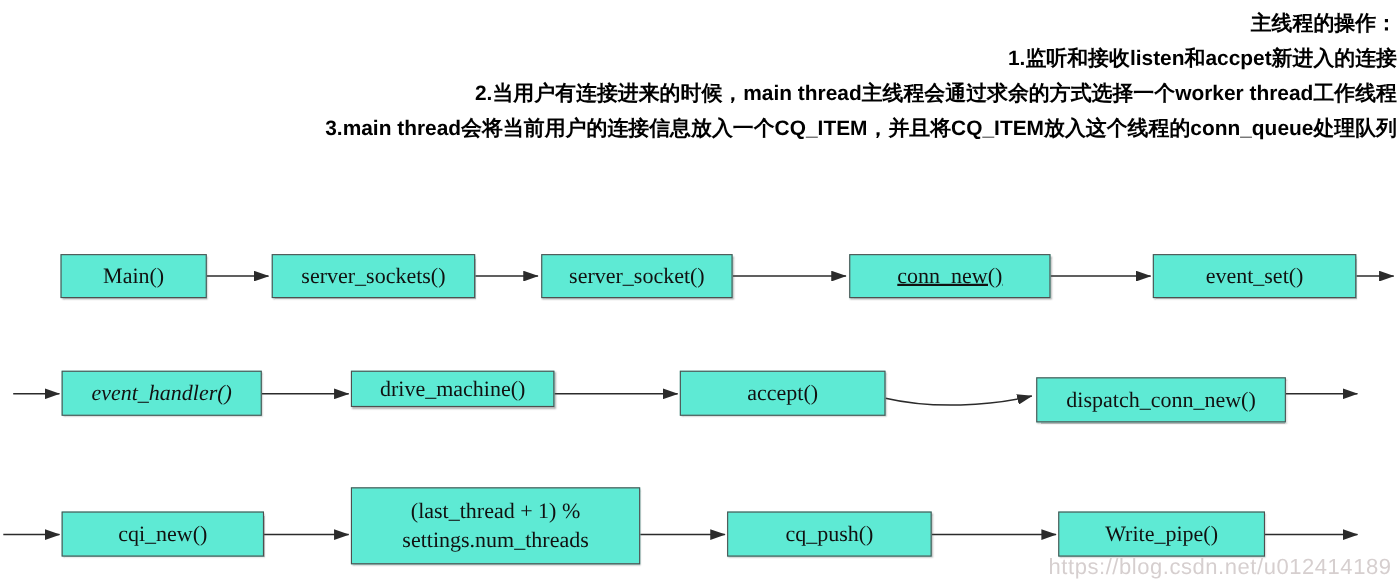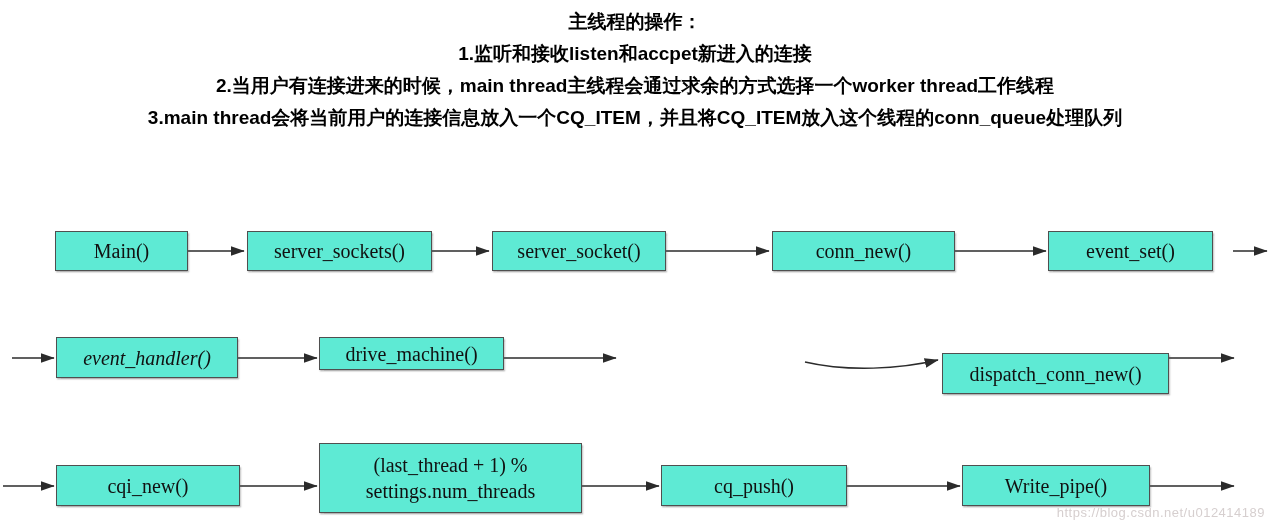--- a/index.html
+++ b/index.html
@@ -9,57 +9,57 @@
     background:#fff;
     overflow:hidden;
     font-family:"Liberation Sans","DejaVu Sans",sans-serif;
   }
   
   #header{
     position:absolute;left:0;top:6px;width:1270px;
     text-align:center;color:#000;
     font-weight:bold;font-size:19px;line-height:32px;
   }
-  .hline{white-space:nowrap;}
+  .hline{white-space:nowrap;text-align:right;}
   
   .node{
     position:absolute;
     box-sizing:border-box;
     background:#5eead4;
     border:1.5px solid #4f4f4f;
     box-shadow:1px 1.5px 1.5px rgba(90,90,90,.45);
     display:flex;align-items:center;justify-content:center;
     font-family:"Liberation Serif","DejaVu Serif",serif;
     font-size:20px;color:#111;
     text-align:center;
     white-space:pre-line;
     line-height:26px;
   }
   
   #n-main            {left:55px;  top:231px; width:133px; height:40px;}
   #n-server-sockets  {left:247px; top:231px; width:185px; height:40px;}
   #n-server-socket   {left:492px; top:231px; width:174px; height:40px;}
-  #n-conn-new        {left:772px; top:231px; width:183px; height:40px;}
-  #n-event-set       {left:1048px;top:231px; width:165px; height:40px;}
+  #n-conn-new        {left:772px; top:231px; width:183px; height:40px;text-decoration:underline;}
+  #n-event-set       {left:1048px;top:231px; width:185px; height:40px;}
   
   #n-event-handler   {left:56px;  top:337px; width:182px; height:41px;font-style:italic;}
   #n-drive-machine   {left:319px; top:337px; width:185px; height:33px;}
   #n-accept          {left:618px; top:337px; width:187px; height:41px;}
-  #n-dispatch        {left:942px; top:353px; width:227px; height:41px;}
+  #n-dispatch        {left:942px; top:343px; width:227px; height:41px;}
   
   #n-cqi-new         {left:56px;  top:465px; width:184px; height:41px;}
   #n-thread-select   {left:319px; top:443px; width:263px; height:70px;}
   #n-cq-push         {left:661px; top:465px; width:186px; height:41px;}
   #n-write-pipe      {left:962px; top:465px; width:188px; height:41px;}
   
   #arrows{position:absolute;left:0;top:0;width:1270px;height:532px;pointer-events:none;}
   
   #watermark{
     position:absolute;right:5px;top:505px;
-    font-size:13px;letter-spacing:.5px;
+    font-size:20px;letter-spacing:.5px;
     color:#d6cfcf;
   }
 </style>
 </head>
 <body>
 
 <div id="canvas">
 
   <div id="header">
     <div class="hline">主线程的操作：</div>
@@ -95,20 +95,21 @@
   </svg>
 
   <div class="node" id="n-main">Main()</div>
   <div class="node" id="n-server-socket">server_socket()</div>
   <div class="node" id="n-server-sockets">server_sockets()</div>
   <div class="node" id="n-conn-new">conn_new()</div>
   <div class="node" id="n-event-set">event_set()</div>
 
   <div class="node" id="n-event-handler">event_handler()</div>
   <div class="node" id="n-drive-machine">drive_machine()</div>
+  <div class="node" id="n-accept">accept()</div>
   <div class="node" id="n-dispatch">dispatch_conn_new()</div>
 
   <div class="node" id="n-cqi-new">cqi_new()</div>
   <div class="node" id="n-thread-select">(last_thread + 1) %
 settings.num_threads</div>
   <div class="node" id="n-cq-push">cq_push()</div>
   <div class="node" id="n-write-pipe">Write_pipe()</div>
 
   <div id="watermark">https://blog.csdn.net/u012414189</div>
 </div>

